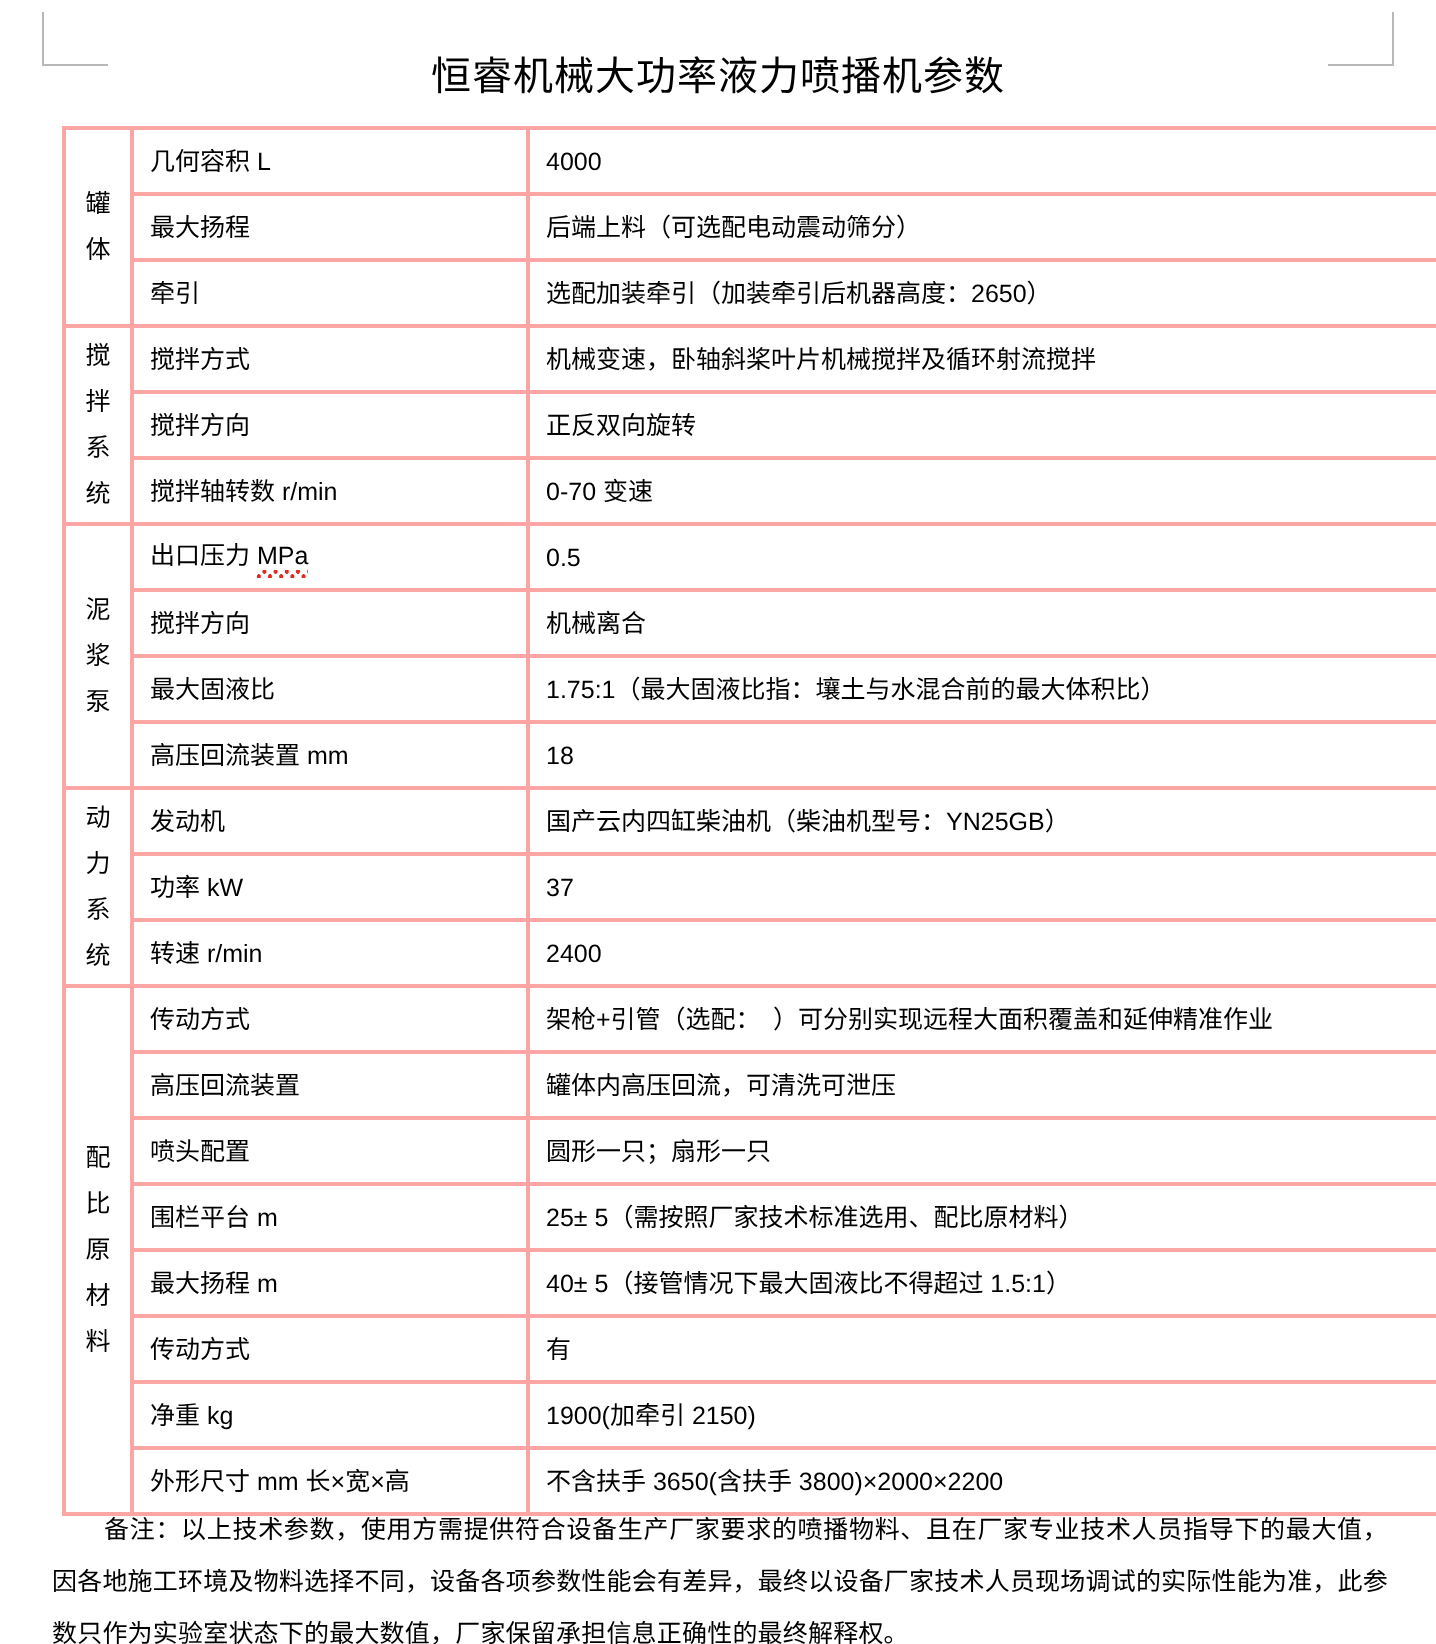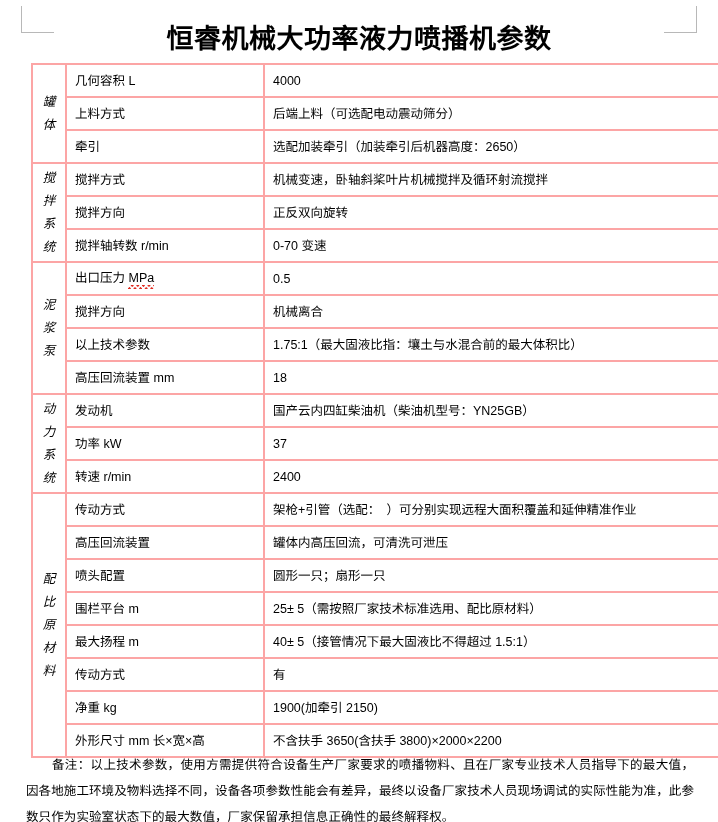--- a/index.html
+++ b/index.html
@@ -29,22 +29,22 @@
   .corner-mark.tr { right: 21px; top: 6px; border-right: 1.5px solid #b8b8b8; border-bottom: 1.5px solid #b8b8b8; }
 
   
   .doc-title {
     position: absolute;
     left: 0;
     top: 22px;
     width: 718px;
     text-align: center;
     font-family: "Liberation Serif", "DejaVu Serif", serif;
-    font-weight: bold;
-    font-size: 27px;
+    font-weight: normal;
+    font-size: 20px;
     letter-spacing: 0.5px;
     line-height: 34px;
     white-space: nowrap;
   }
 
   
   .spec-table {
     position: absolute;
     left: 31px;
     top: 63px;
@@ -61,21 +61,20 @@
     line-height: 16px;
     font-size: 12.5px;
   }
   td.cat-cell {
     width: 32px;
     padding: 0;
     text-align: center;
     vertical-align: middle;
     font-size: 12.5px;
     line-height: 23px;
-    font-style: italic;
   }
   td.cat-cell .cat-label {
     display: inline-block;
     width: 14px;
     word-break: break-all;
     white-space: normal;
     text-align: center;
   }
   td.param-cell {
     width: 180px;
@@ -128,21 +127,21 @@
 <div class="doc-title">恒睿机械大功率液力喷播机参数</div>
 
 <table class="spec-table">
   <tbody>
       <tr>
         <td class="cat-cell" rowspan="3"><span class="cat-label">罐体</span></td>
         <td class="param-cell">几何容积 L</td>
         <td class="value-cell">4000</td>
       </tr>
       <tr>
-        <td class="param-cell">上料方式</td>
+        <td class="param-cell">最大扬程</td>
         <td class="value-cell">后端上料（可选配电动震动筛分）</td>
       </tr>
       <tr>
         <td class="param-cell">牵引</td>
         <td class="value-cell">选配加装牵引（加装牵引后机器高度：2650）</td>
       </tr>
       <tr>
         <td class="cat-cell" rowspan="3"><span class="cat-label">搅拌系统</span></td>
         <td class="param-cell">搅拌方式</td>
         <td class="value-cell">机械变速，卧轴斜桨叶片机械搅拌及循环射流搅拌</td>
@@ -158,21 +157,21 @@
       <tr>
         <td class="cat-cell" rowspan="4"><span class="cat-label">泥浆泵</span></td>
         <td class="param-cell">出口压力 <span class="spellcheck">MPa</span></td>
         <td class="value-cell">0.5</td>
       </tr>
       <tr>
         <td class="param-cell">搅拌方向</td>
         <td class="value-cell">机械离合</td>
       </tr>
       <tr>
-        <td class="param-cell">以上技术参数</td>
+        <td class="param-cell">最大固液比</td>
         <td class="value-cell">1.75:1（最大固液比指：壤土与水混合前的最大体积比）</td>
       </tr>
       <tr>
         <td class="param-cell">高压回流装置 mm</td>
         <td class="value-cell">18</td>
       </tr>
       <tr>
         <td class="cat-cell" rowspan="3"><span class="cat-label">动力系统</span></td>
         <td class="param-cell">发动机</td>
         <td class="value-cell">国产云内四缸柴油机（柴油机型号：YN25GB）</td>

